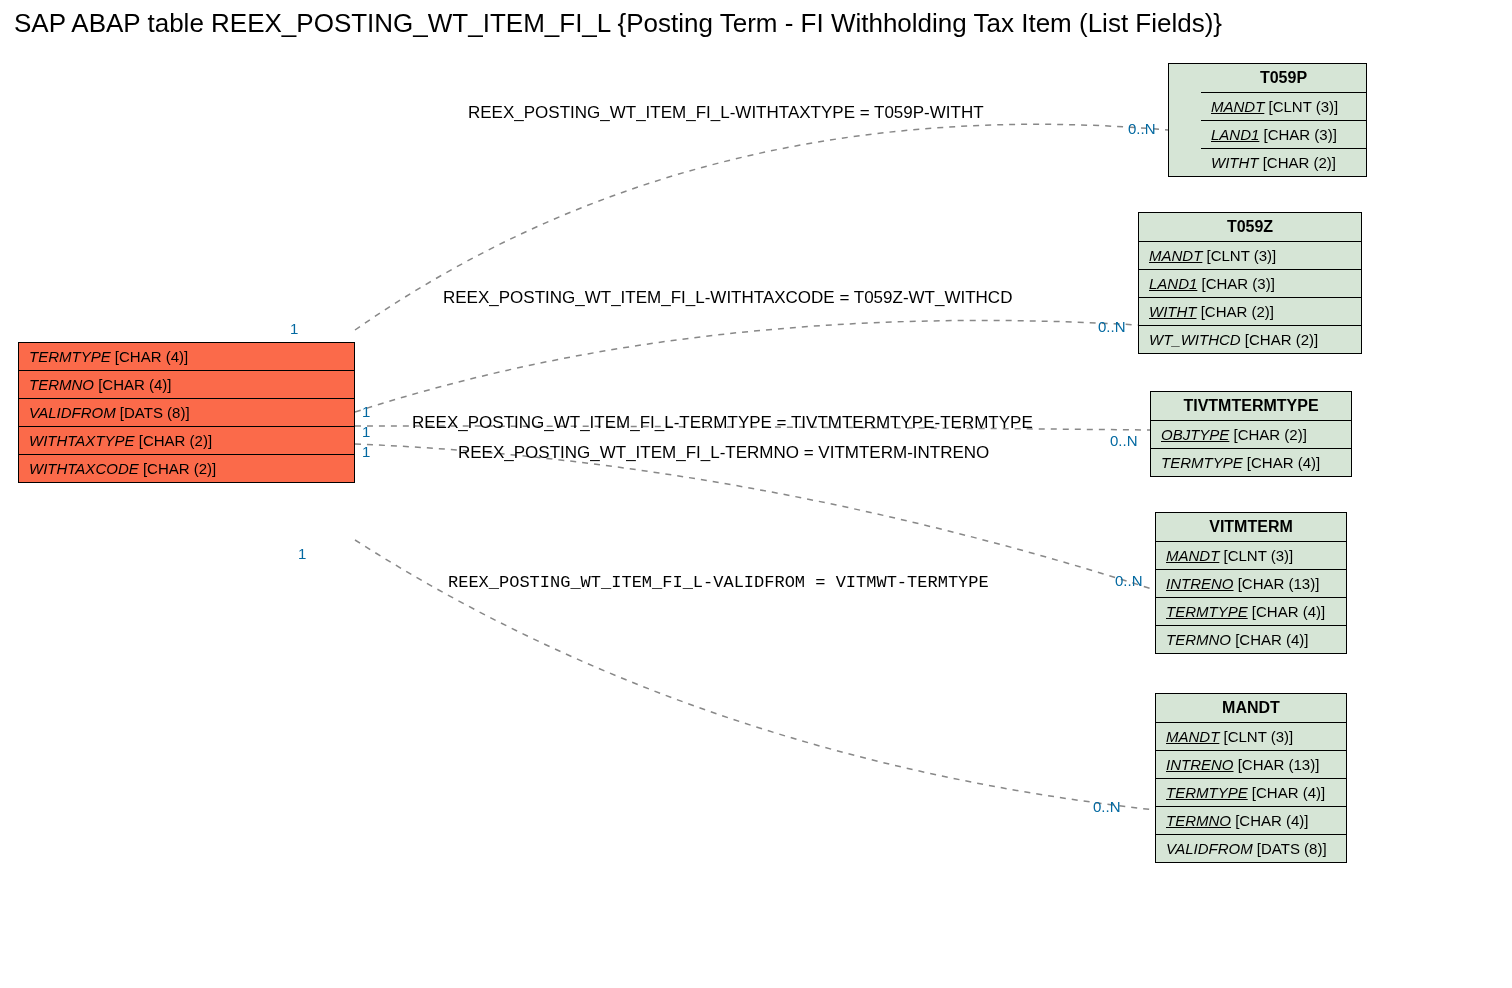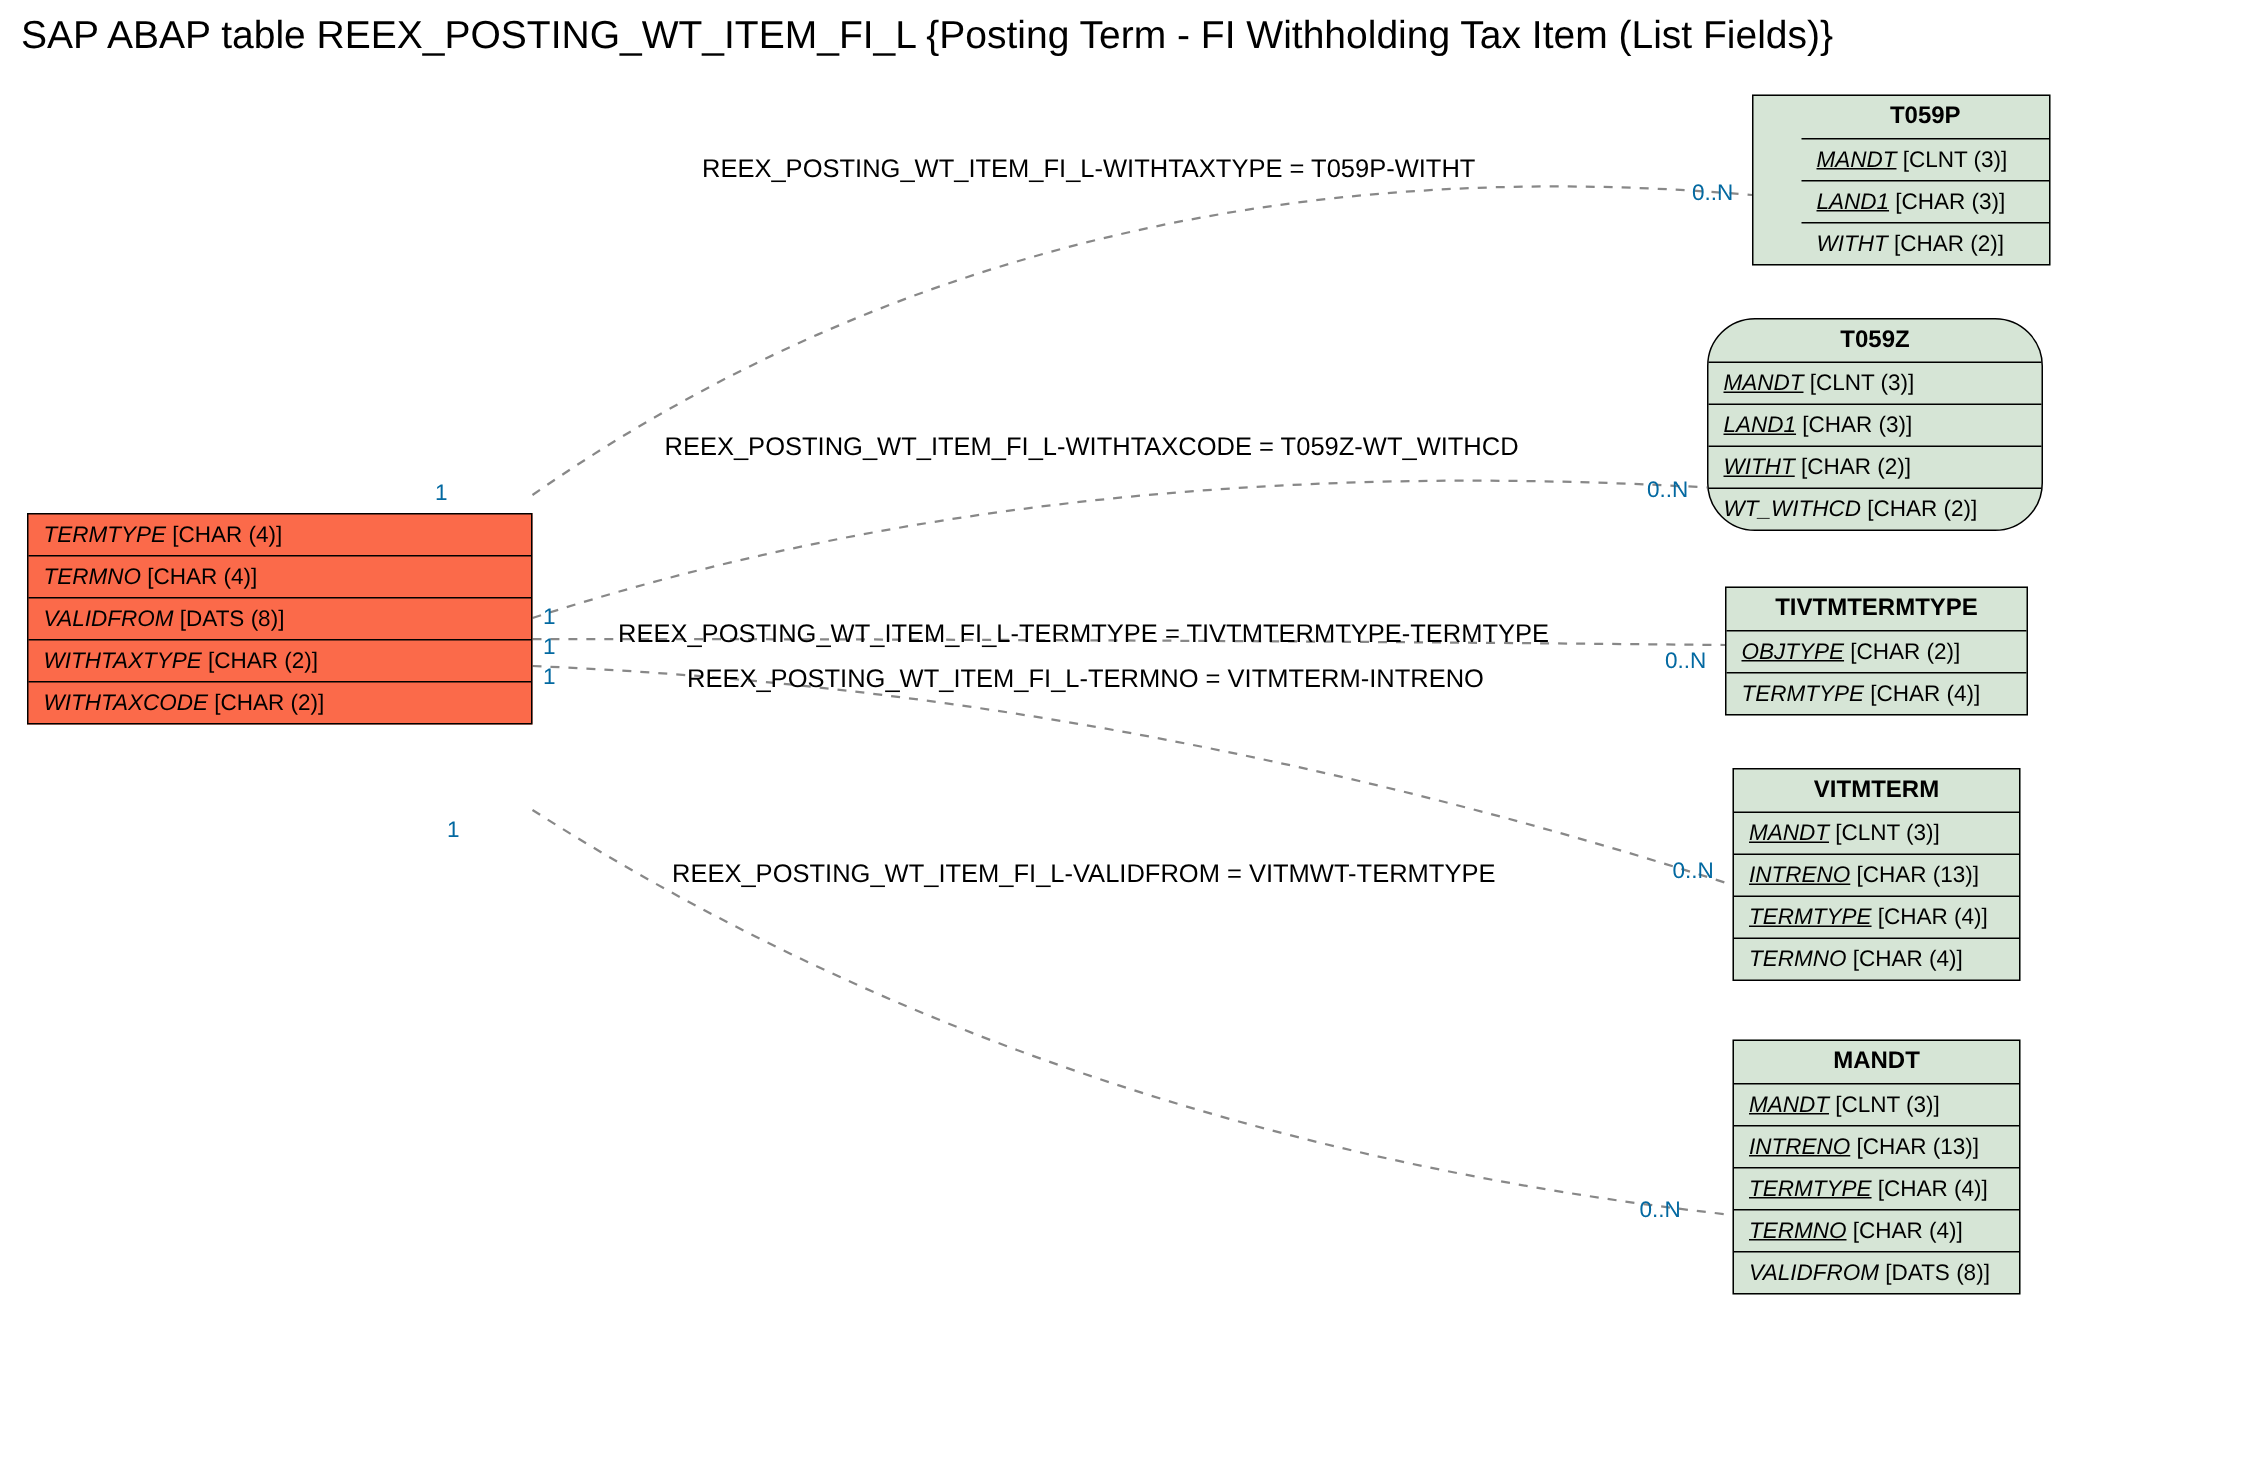--- a/index.html
+++ b/index.html
@@ -101,21 +101,21 @@
   <div class="entity-row"><span class="fname">WITHTAXCODE</span> <span>[CHAR (2)]</span></div>
 </div>
 
 <div class="entity" style="left:1168px; top:63px; width:165px;padding-left:32px;">
   <div class="entity-header">T059P</div>
   <div class="entity-row"><span class="fname underline">MANDT</span> <span>[CLNT (3)]</span></div>
   <div class="entity-row"><span class="fname underline">LAND1</span> <span>[CHAR (3)]</span></div>
   <div class="entity-row"><span class="fname">WITHT</span> <span>[CHAR (2)]</span></div>
 </div>
 
-<div class="entity" style="left:1138px; top:212px; width:222px;border-radius:32px;">
+<div class="entity" style="left:1138px; top:212px; width:222px;">
   <div class="entity-header">T059Z</div>
   <div class="entity-row"><span class="fname underline">MANDT</span> <span>[CLNT (3)]</span></div>
   <div class="entity-row"><span class="fname underline">LAND1</span> <span>[CHAR (3)]</span></div>
   <div class="entity-row"><span class="fname underline">WITHT</span> <span>[CHAR (2)]</span></div>
   <div class="entity-row"><span class="fname">WT_WITHCD</span> <span>[CHAR (2)]</span></div>
 </div>
 
 <div class="entity" style="left:1150px; top:391px; width:200px;">
   <div class="entity-header">TIVTMTERMTYPE</div>
   <div class="entity-row"><span class="fname underline">OBJTYPE</span> <span>[CHAR (2)]</span></div>
@@ -136,21 +136,21 @@
   <div class="entity-row"><span class="fname underline">INTRENO</span> <span>[CHAR (13)]</span></div>
   <div class="entity-row"><span class="fname underline">TERMTYPE</span> <span>[CHAR (4)]</span></div>
   <div class="entity-row"><span class="fname underline">TERMNO</span> <span>[CHAR (4)]</span></div>
   <div class="entity-row"><span class="fname">VALIDFROM</span> <span>[DATS (8)]</span></div>
 </div>
 
 <div class="rel-label" style="left:468px; top:103px;">REEX_POSTING_WT_ITEM_FI_L-WITHTAXTYPE = T059P-WITHT</div>
 <div class="rel-label" style="left:443px; top:288px;">REEX_POSTING_WT_ITEM_FI_L-WITHTAXCODE = T059Z-WT_WITHCD</div>
 <div class="rel-label" style="left:412px; top:413px;">REEX_POSTING_WT_ITEM_FI_L-TERMTYPE = TIVTMTERMTYPE-TERMTYPE</div>
 <div class="rel-label" style="left:458px; top:443px;">REEX_POSTING_WT_ITEM_FI_L-TERMNO = VITMTERM-INTRENO</div>
-<div class="rel-label" style="left:448px; top:573px;">REEX_POSTING_WT_ITEM_FI_L-VALIDFROM = VITMWT-TERMTYPE</div>
+<div class="rel-label" style="left:448px; top:573px;font-family:Liberation Mono, monospace;">REEX_POSTING_WT_ITEM_FI_L-VALIDFROM = VITMWT-TERMTYPE</div>
 
 <div class="card" style="left:290px; top:320px;">1</div>
 <div class="card" style="left:362px; top:403px;">1</div>
 <div class="card" style="left:362px; top:423px;">1</div>
 <div class="card" style="left:362px; top:443px;">1</div>
 <div class="card" style="left:298px; top:545px;">1</div>
 
 <div class="card" style="left:1128px; top:120px;">0..N</div>
 <div class="card" style="left:1098px; top:318px;">0..N</div>
 <div class="card" style="left:1110px; top:432px;">0..N</div>

